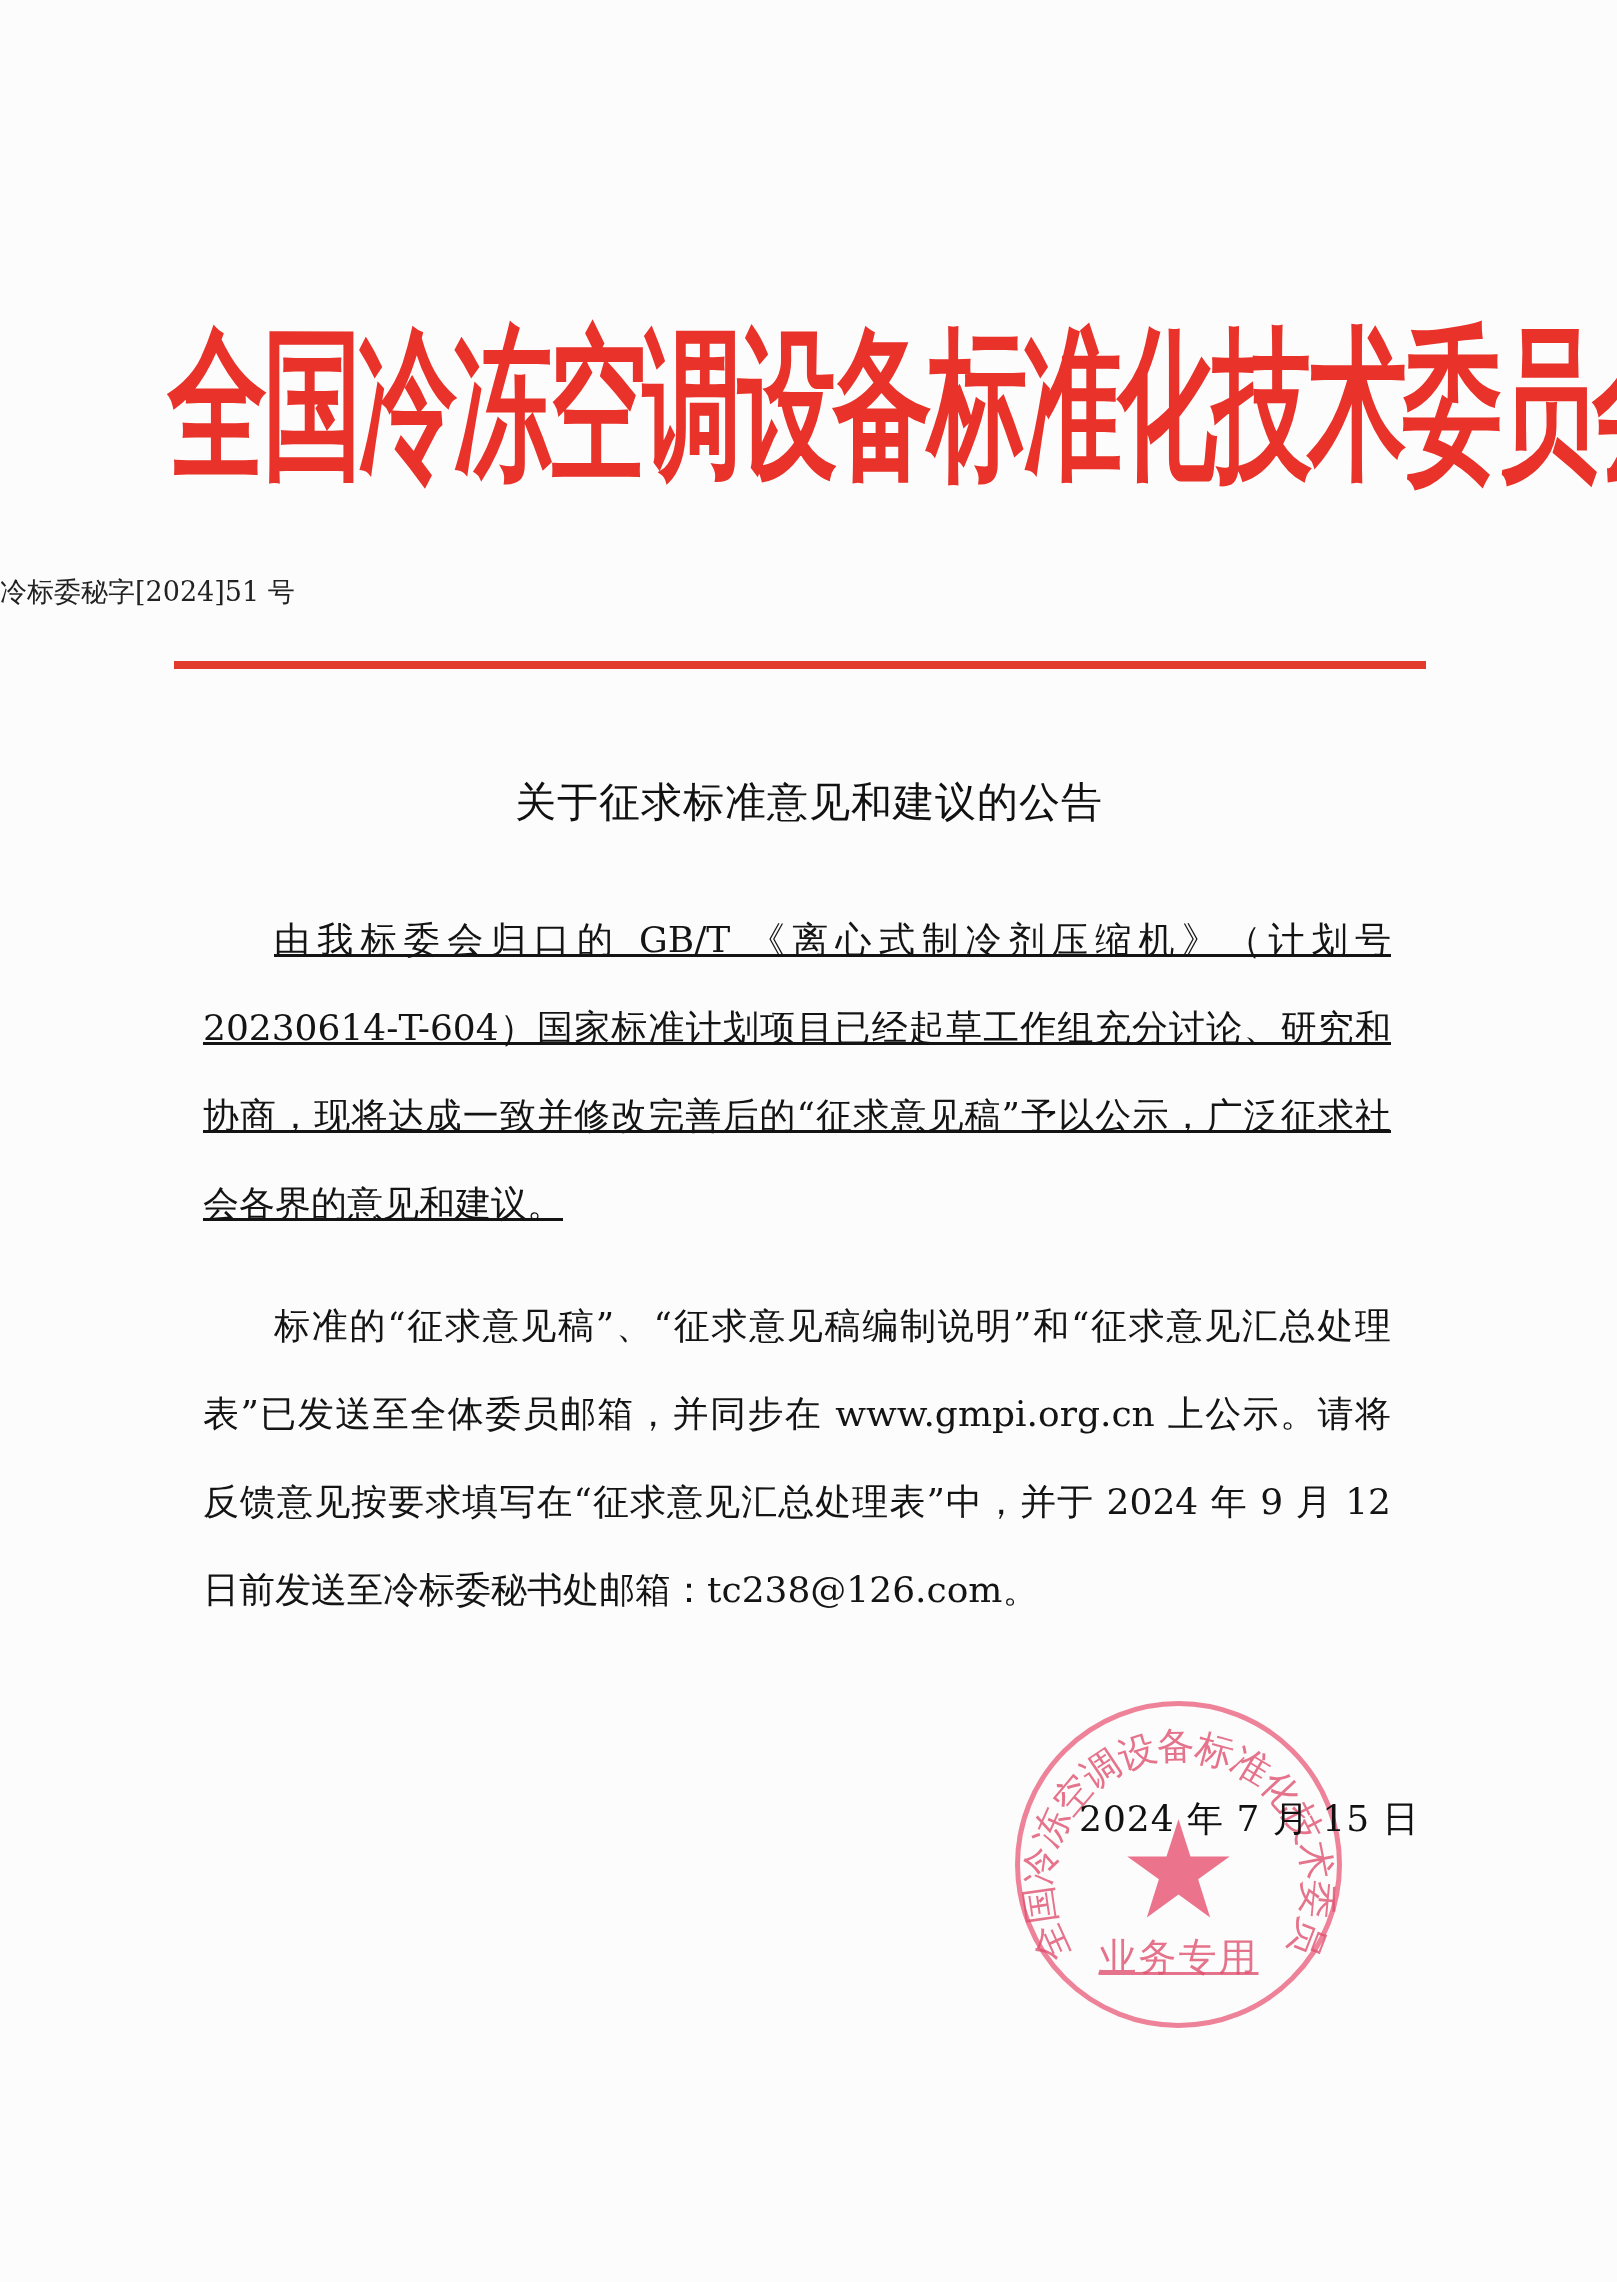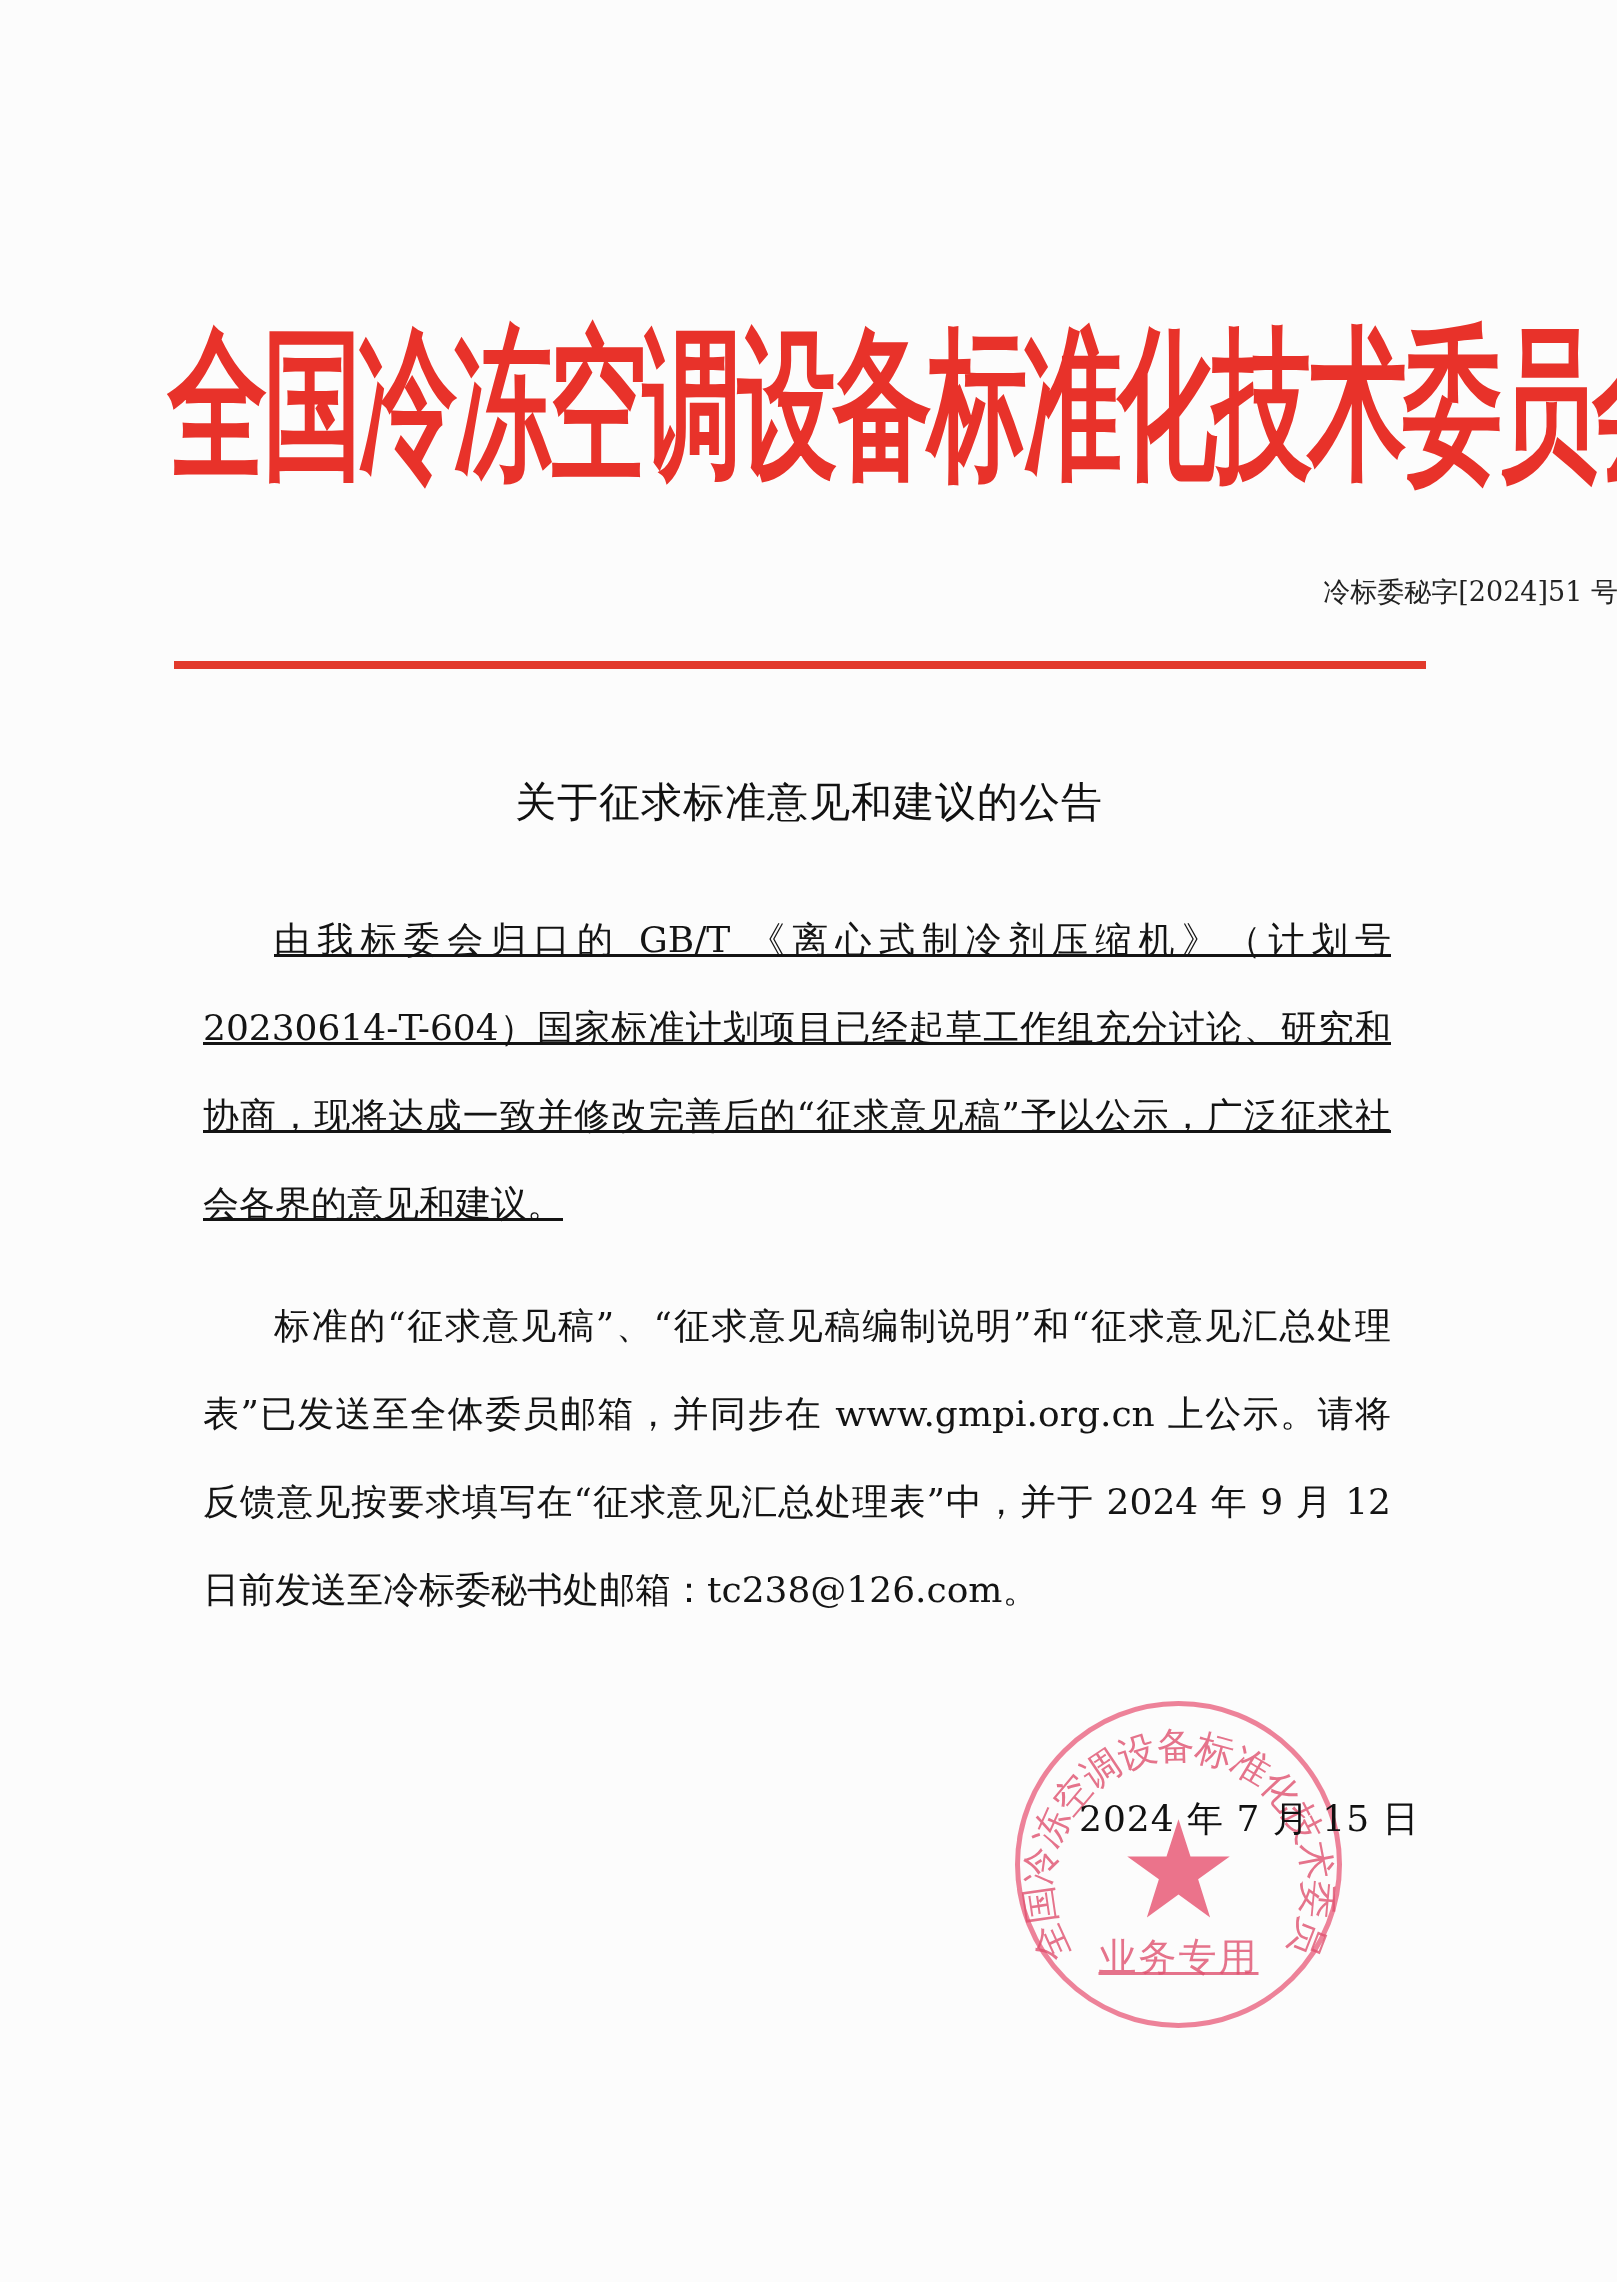--- a/index.html
+++ b/index.html
@@ -19,21 +19,21 @@
     display: inline-block;
     font-family: "DejaVu Sans", "Liberation Sans", sans-serif;
     font-weight: bold;
     color: #e8322a;
     font-size: 99px;
     transform: scaleY(1.65);
     letter-spacing: -4px;
     line-height: 1;
   }
   .doc-number {
-    position: absolute; top: 574px; left: 0; width: 1618px; text-align: right;
+    position: absolute; top: 574px; left: 0; width: 1618px; text-align: left;
     font-size: 27px; color: #222;
   }
   .red-rule {
     position: absolute; left: 174px; top: 661px; width: 1252px; height: 8px;
     background: #e23a2c;
   }
   .heading {
     position: absolute; top: 775px; left: 0; width: 1618px; text-align: center;
     font-family: "DejaVu Sans", "Liberation Sans", sans-serif;
     font-size: 41px; color: #111; letter-spacing: 1px;

